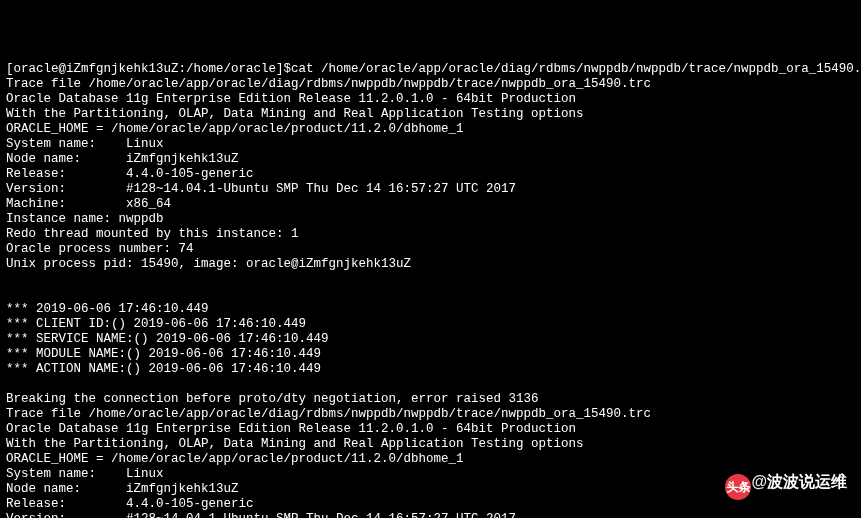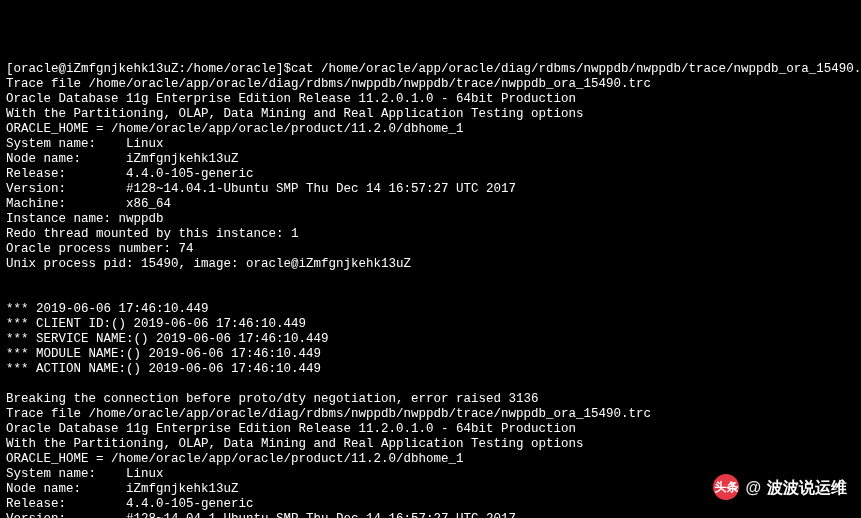--- a/index.html
+++ b/index.html
@@ -16,22 +16,21 @@
     position: relative;
     white-space: pre;
   }
   .terminal { display: block; }
   .line { display: block; }
   .watermark {
     position: absolute;
     right: 14px;
     bottom: 18px;
     display: flex;
-    align-items: center;
-    gap: 6px;
+    gap: 0;
     color: #fff;
     font-family: -apple-system, "PingFang SC", "Microsoft YaHei", sans-serif;
     font-size: 16px;
     font-weight: 600;
     white-space: nowrap;
   }
   .watermark .at { opacity: 0.9; }
   .wm-logo {
     width: 26px;
     height: 26px;

